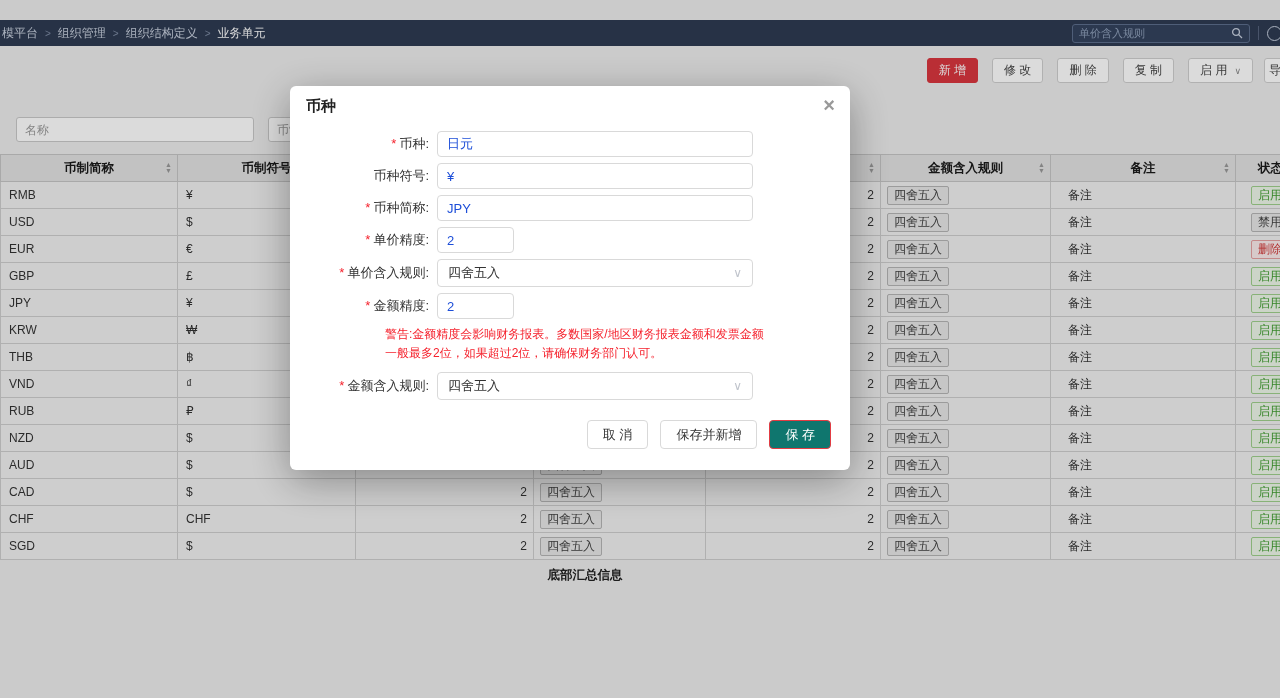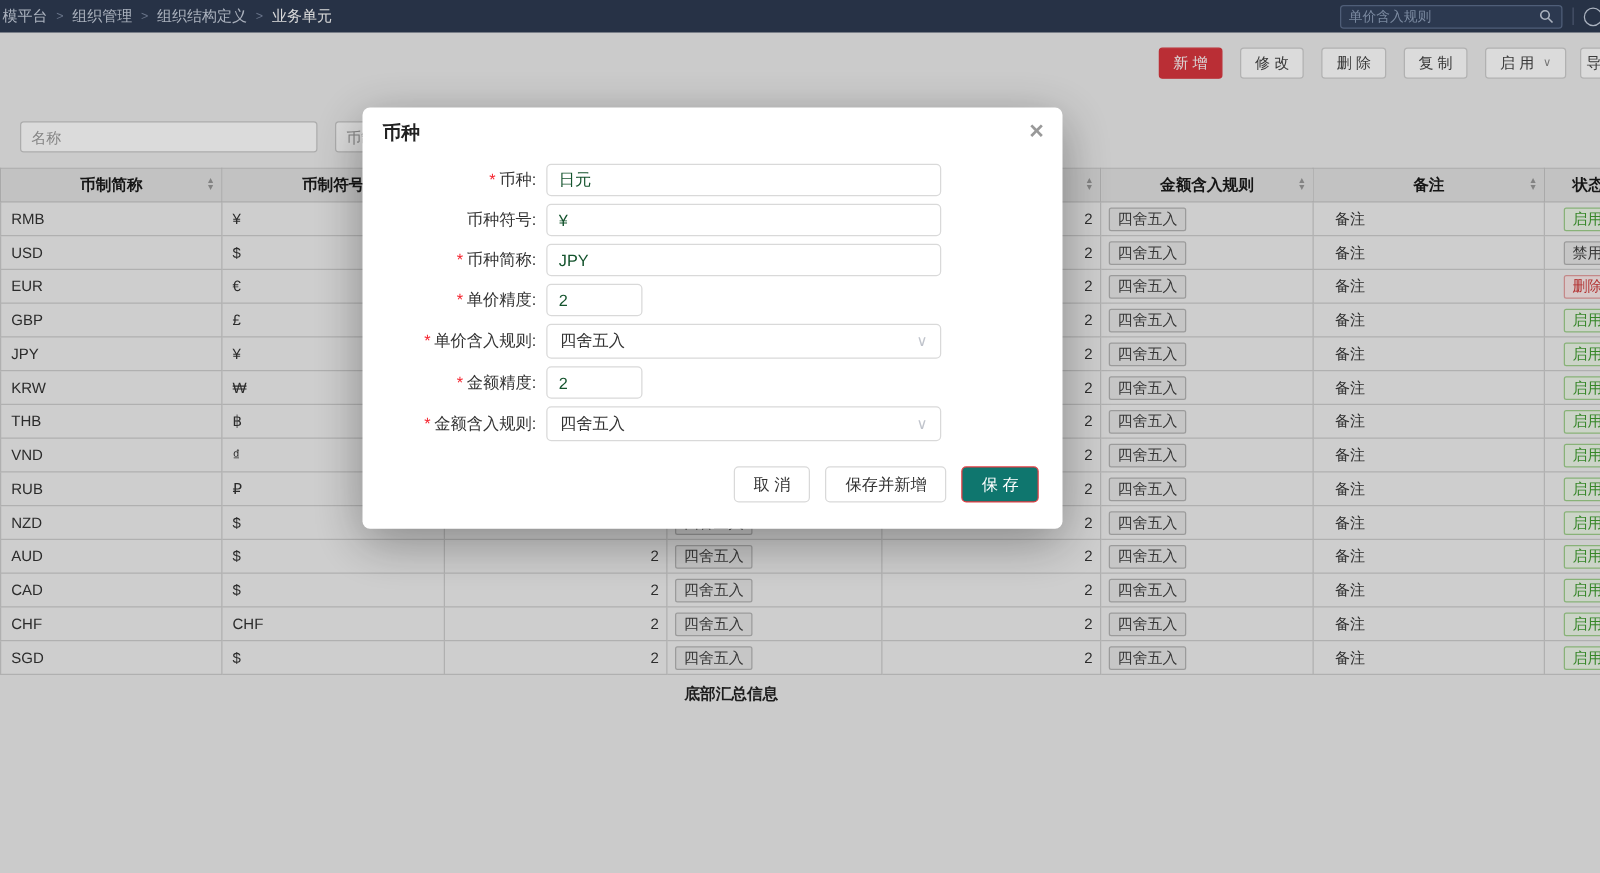--- a/index.html
+++ b/index.html
@@ -6,21 +6,21 @@
   html, body { width: 1280px; height: 698px; overflow: hidden; }
   body {
     font-family: "Liberation Sans", "DejaVu Sans", sans-serif;
     background: #ededed;
     position: relative;
     color: #333;
   }
   
   .topbar {
     height: 26px; background: #2e3b52; display: flex; align-items: center;
-    justify-content: space-between; padding: 0 6px 0 2px; position: relative; z-index: 10;
+    justify-content: space-between; padding: 0 6px 0 2px; position: relative; z-index: 10; margin-top: 20px;
   }
   .crumbs { display: flex; align-items: center; gap: 7px; white-space: nowrap; font-size: 12px; }
   .crumb { color: #c7cfdd; cursor: pointer; }
   .crumb.current { color: #ffffff; }
   .sep { color: #7d8aa3; font-size: 10px; }
   .top-right { display: flex; align-items: center; gap: 8px; }
   .searchbox {
     width: 178px; height: 19px; background: #34435e; border: 1px solid #5d6e8c;
     border-radius: 3px; display: flex; align-items: center; justify-content: space-between;
     padding: 0 6px; cursor: text;
@@ -90,21 +90,21 @@
     font-size: 13px; color: #333;
   }
   .modal-header { padding: 11px 16px 9px; font-weight: bold; font-size: 15px; color: #222; }
   .close-x { position: absolute; top: 9px; right: 15px; font-size: 20px; color: #999; cursor: pointer; line-height: 20px; }
   .modal-body { padding: 6px 24px 0 24px; }
   .frow { display: flex; align-items: center; margin-bottom: 6px; }
   .flabel { width: 115px; text-align: right; flex-shrink: 0; margin-right: 8px; color: #333; }
   .star { color: #f5222d; margin-right: 3px; }
   .field {
     width: 316px; height: 26px; border: 1px solid #d9d9d9; border-radius: 4px;
-    padding: 0 9px; font-size: 13px; color: #14532d; background: #fff; font-family: inherit;
+    padding: 0 9px; font-size: 13px; color: #1d4ed8; background: #fff; font-family: inherit;
   }
   .field.small { width: 77px; }
   .selectbox {
     width: 316px; height: 28px; border: 1px solid #d9d9d9; border-radius: 4px;
     display: flex; align-items: center; justify-content: space-between; padding: 0 10px;
     cursor: pointer; background: #fff;
   }
   .chev { color: #c0c4cc; font-size: 12px; }
   .warning { color: #f5222d; font-size: 12px; line-height: 1.55; margin: 2px 0 10px 71px; width: 382px; }
   .modal-footer { display: flex; justify-content: flex-end; gap: 12px; padding: 14px 19px 21px; }
@@ -389,20 +389,21 @@
         <span class="flabel"><span class="star">*</span>单价含入规则:</span>
         <div class="selectbox">
           <span>四舍五入</span>
           <span class="chev">∨</span>
         </div>
       </div>
       <div class="frow">
         <span class="flabel"><span class="star">*</span>金额精度:</span>
         <input class="field small" value="2" style="">
       </div>
+      <div class="warning">警告:金额精度会影响财务报表。多数国家/地区财务报表金额和发票金额一般最多2位，如果超过2位，请确保财务部门认可。</div>
       <div class="frow">
         <span class="flabel"><span class="star">*</span>金额含入规则:</span>
         <div class="selectbox">
           <span>四舍五入</span>
           <span class="chev">∨</span>
         </div>
       </div>
     </div>
   <div class="modal-footer" id="modal-footer">
       <button class="mbtn">取 消</button>

